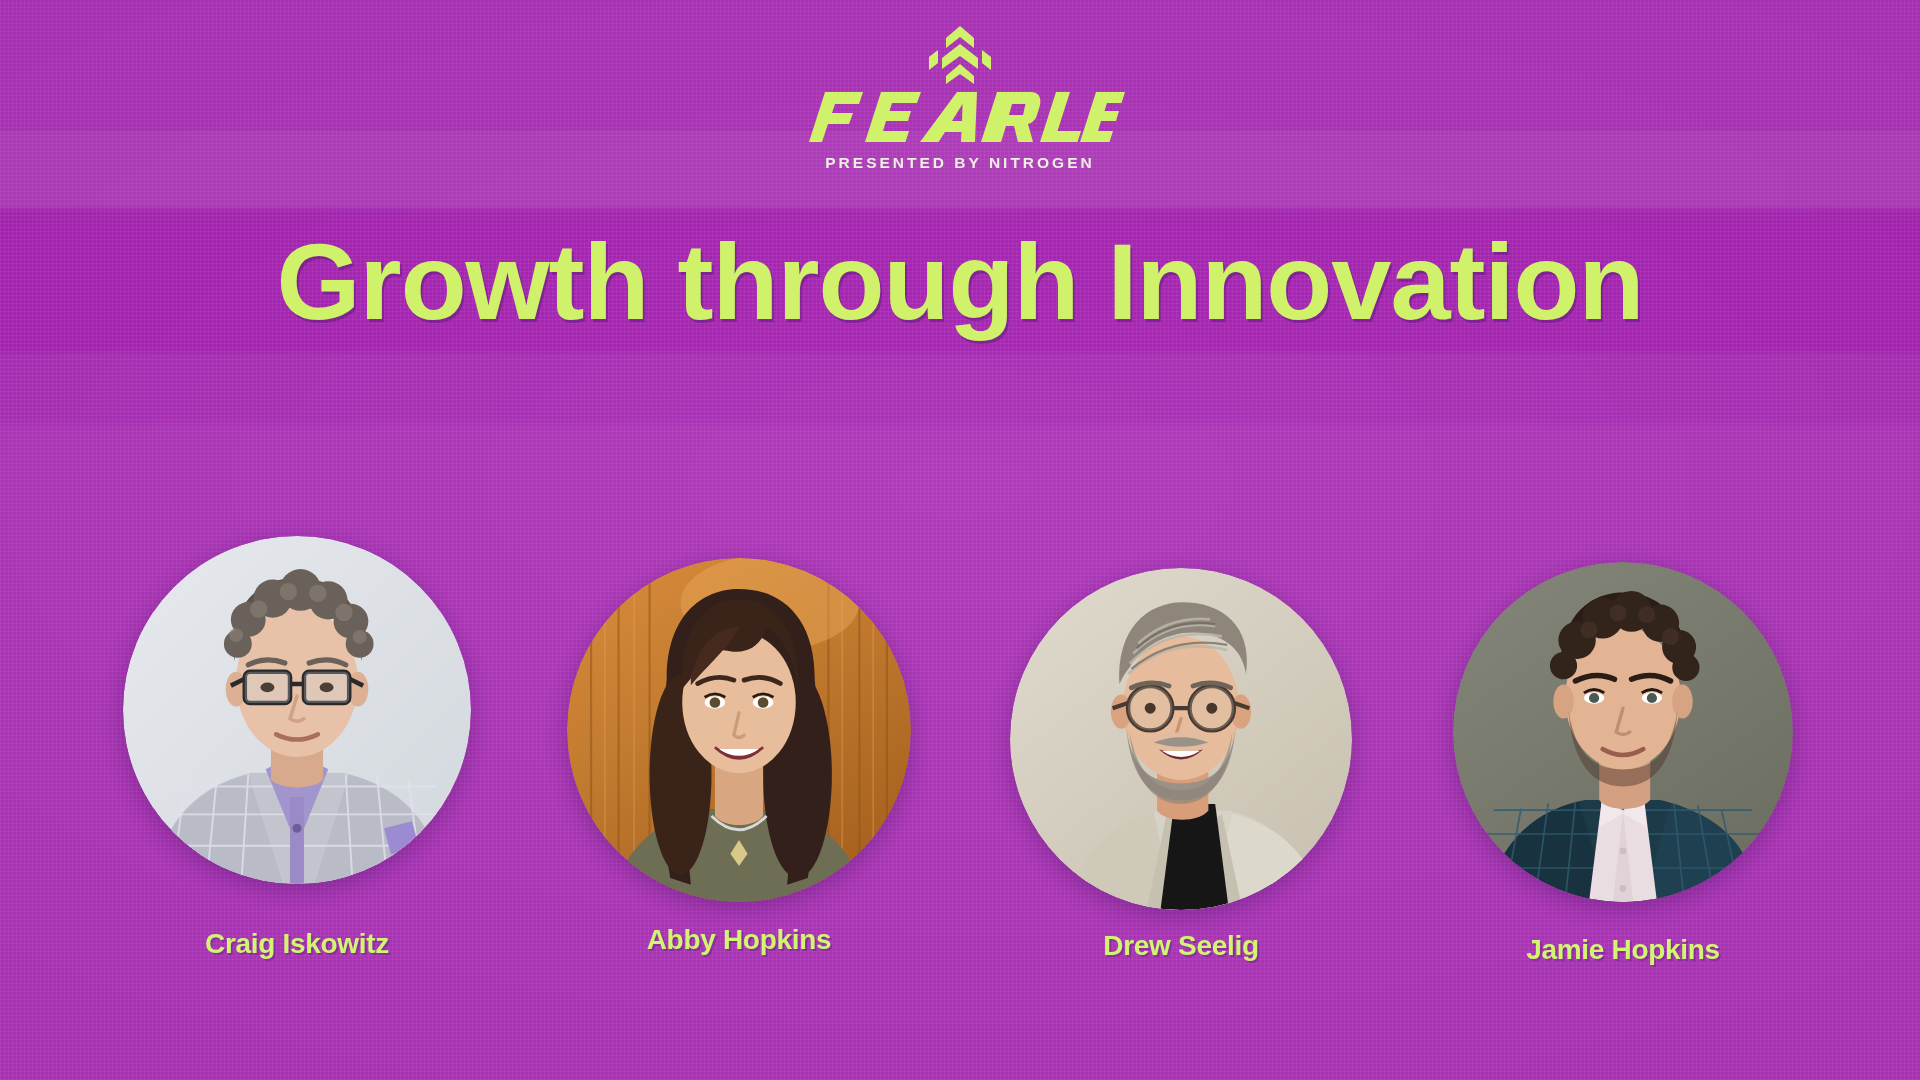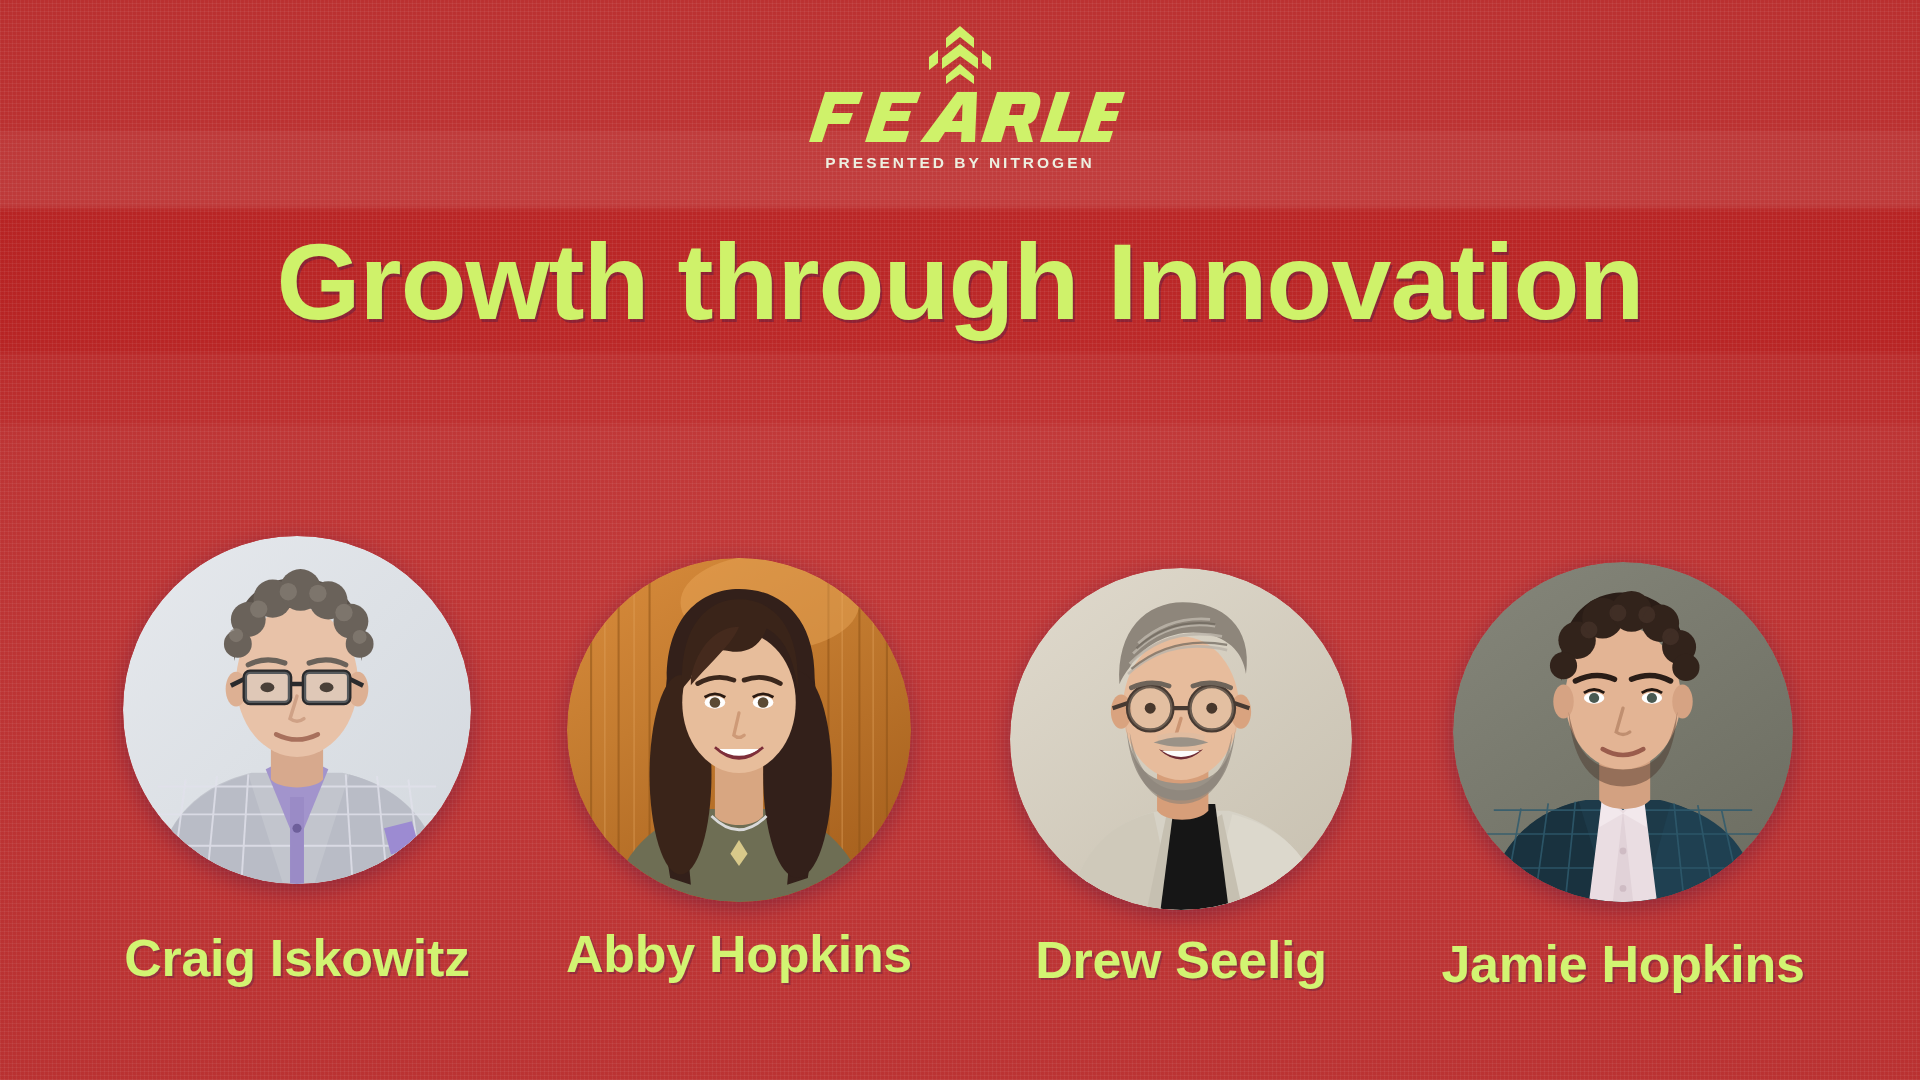--- a/index.html
+++ b/index.html
@@ -8,21 +8,21 @@
   html, body {
     width:1920px; height:1080px;
     overflow:hidden;
     font-family:"Liberation Sans", sans-serif;
   }
 
   
   #stage {
     position:relative;
     width:1920px; height:1080px;
-    background:#b91c1c;
+    background:#a21caf;
     overflow:hidden;
   }
 
   
   .bg-texture {
     position:absolute; inset:0;
     background-image:
       repeating-linear-gradient(0deg, rgba(255,255,255,0.060) 0px, rgba(255,255,255,0.060) 1px, rgba(0,0,0,0) 1px, rgba(0,0,0,0) 4px),
       repeating-linear-gradient(90deg, rgba(255,255,255,0.055) 0px, rgba(255,255,255,0.055) 1px, rgba(0,0,0,0) 1px, rgba(0,0,0,0) 4px);
     pointer-events:none;
@@ -111,21 +111,21 @@
     overflow:hidden;
     position:relative;
     box-shadow:0 6px 22px rgba(30,10,70,0.28);
     flex:none;
   }
   .speaker-name {
     margin-top:20px;
     color:#D2F472;
     font-family:"Liberation Sans", sans-serif;
     font-weight:bold;
-    font-size:52px;
+    font-size:28px;
     letter-spacing:-0.3px;
     text-shadow:2px 2px 0 rgba(40,20,80,0.25);
     white-space:nowrap;
     text-align:center;
   }
 
   
   .sp-0 .avatar { width:348px; height:348px; margin-top:-4px; }
   .sp-1 .avatar { width:344px; height:344px; margin-top:18px; }
   .sp-2 .avatar { width:342px; height:342px; margin-top:28px; }

